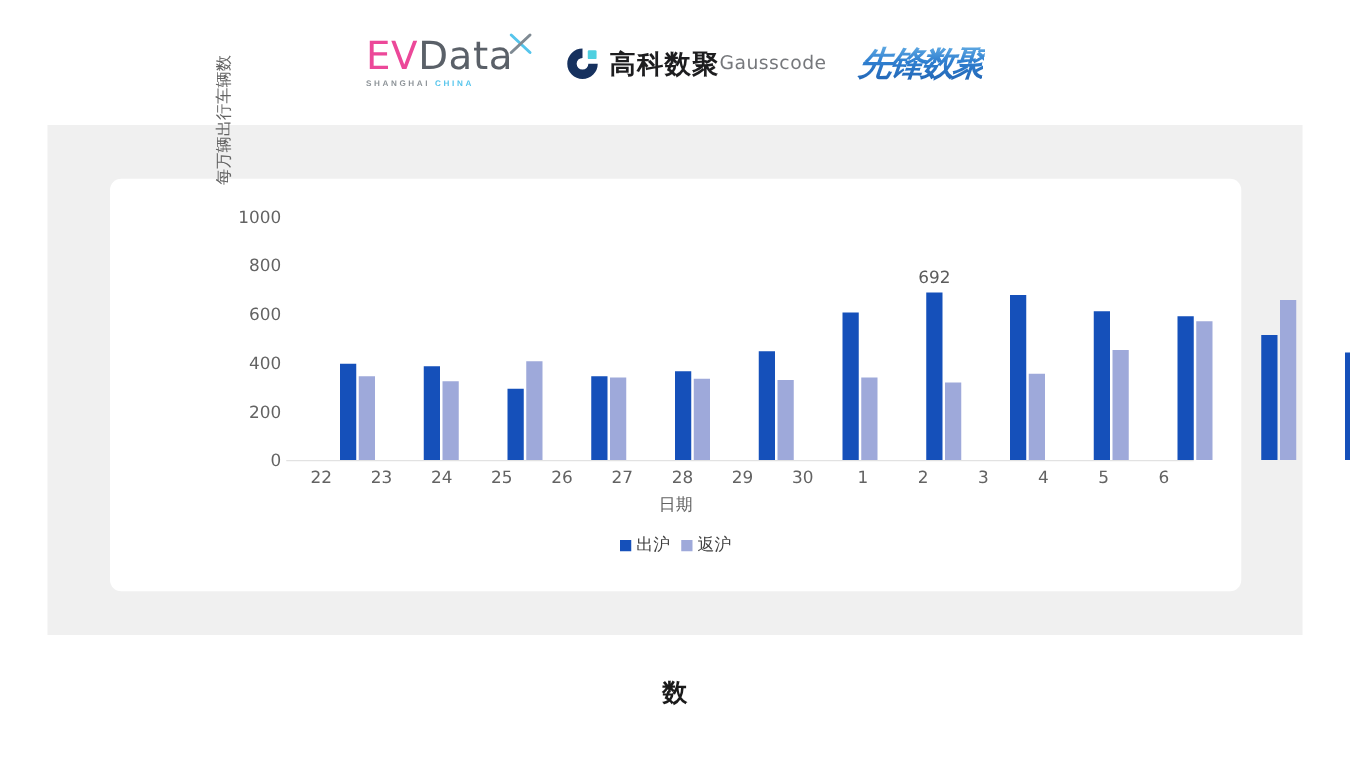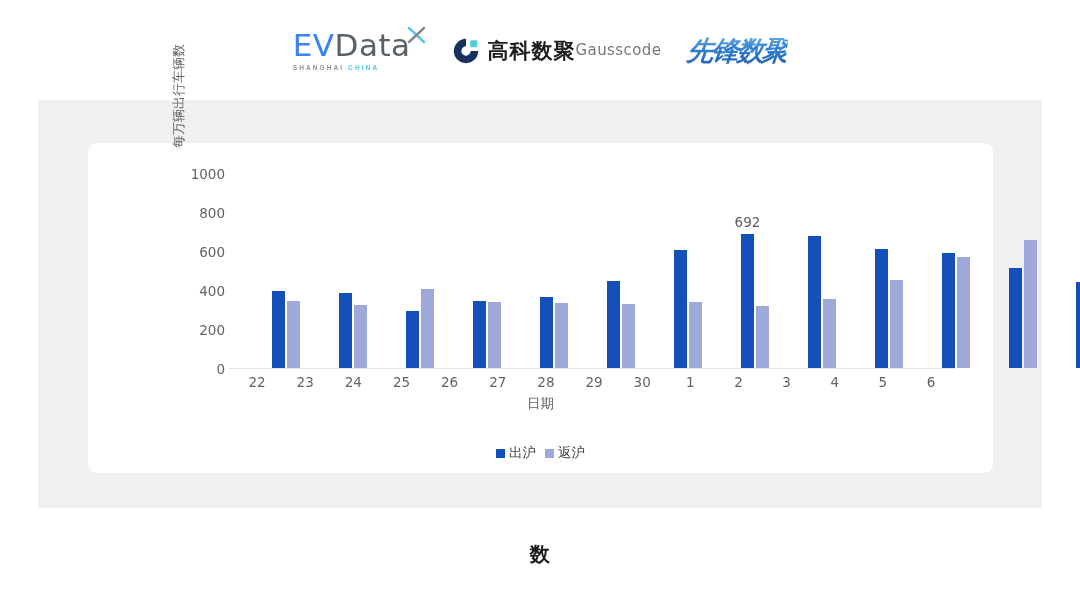--- a/index.html
+++ b/index.html
@@ -34,21 +34,21 @@
     position: relative;
     padding-right: 14px;
   }
   .logo-evdata .wordmark {
     font-size: 31px;
     letter-spacing: 0.5px;
     line-height: 1;
     font-family: "DejaVu Sans", sans-serif;
     font-weight: 400;
   }
-  .logo-evdata .ev { color: #3b82f6; }
+  .logo-evdata .ev { color: #ec4899; }
   .logo-evdata .data { color: #5a6068; }
   .logo-evdata .xmark {
     position: absolute;
     right: -2px;
     top: -5px;
     width: 20px;
     height: 20px;
   }
   .logo-evdata .tagline {
     margin-top: 4px;
@@ -231,21 +231,21 @@
     right: 0;
     top: 284px;
     display: flex;
     align-items: center;
     justify-content: center;
     gap: 9px;
     font-size: 13.5px;
     color: #404040;
     font-family: "DejaVu Sans", sans-serif;
   }
-  .legend-item { display: flex; align-items: center; gap: 4px; margin-top: 17px; }
+  .legend-item { display: flex; align-items: center; gap: 4px; }
   .legend-swatch { width: 9px; height: 9px; display: inline-block; }
   .legend-swatch.out  { background: #1550ba; }
   .legend-swatch.back { background: #9ea9da; }
 
   
   .caption {
     position: absolute;
     left: 0;
     right: 0;
     top: 528px;

